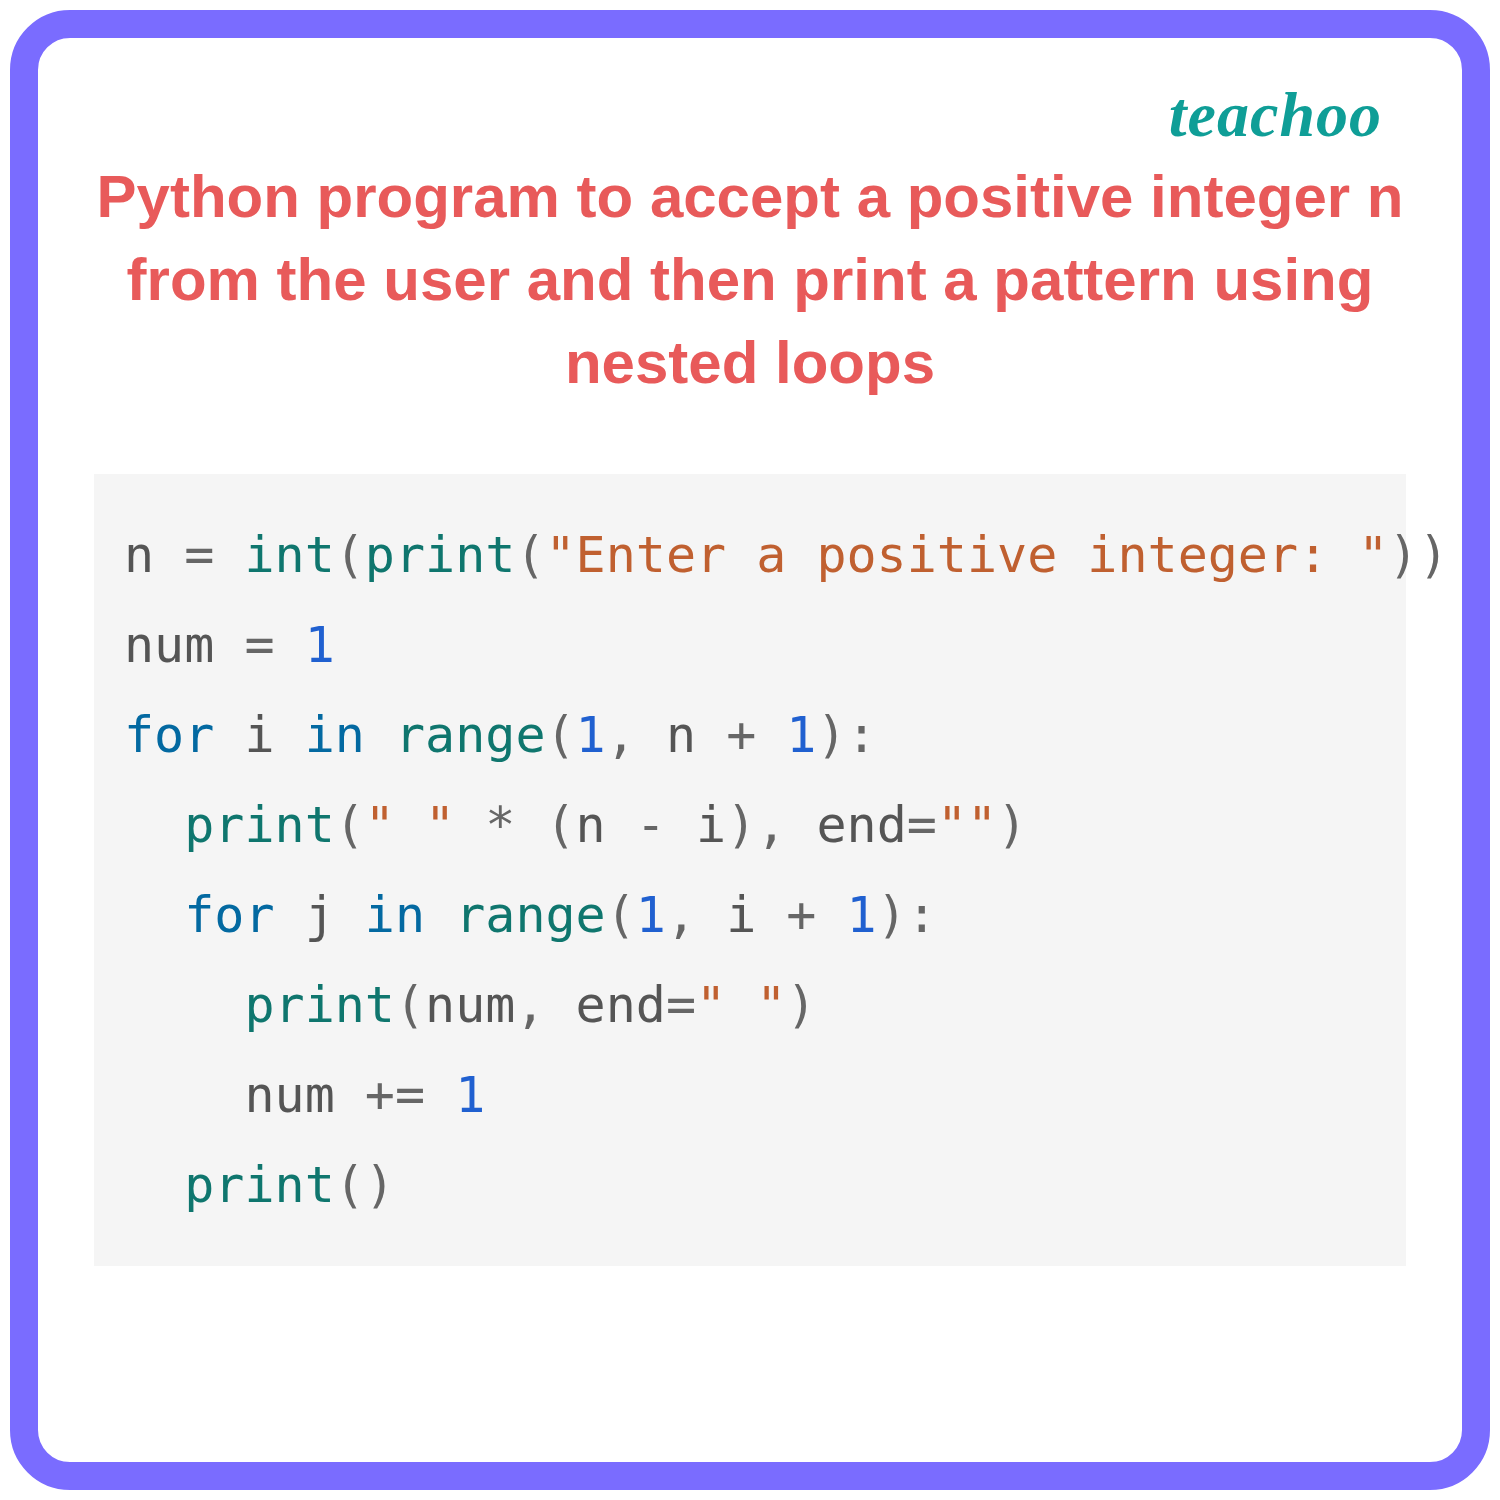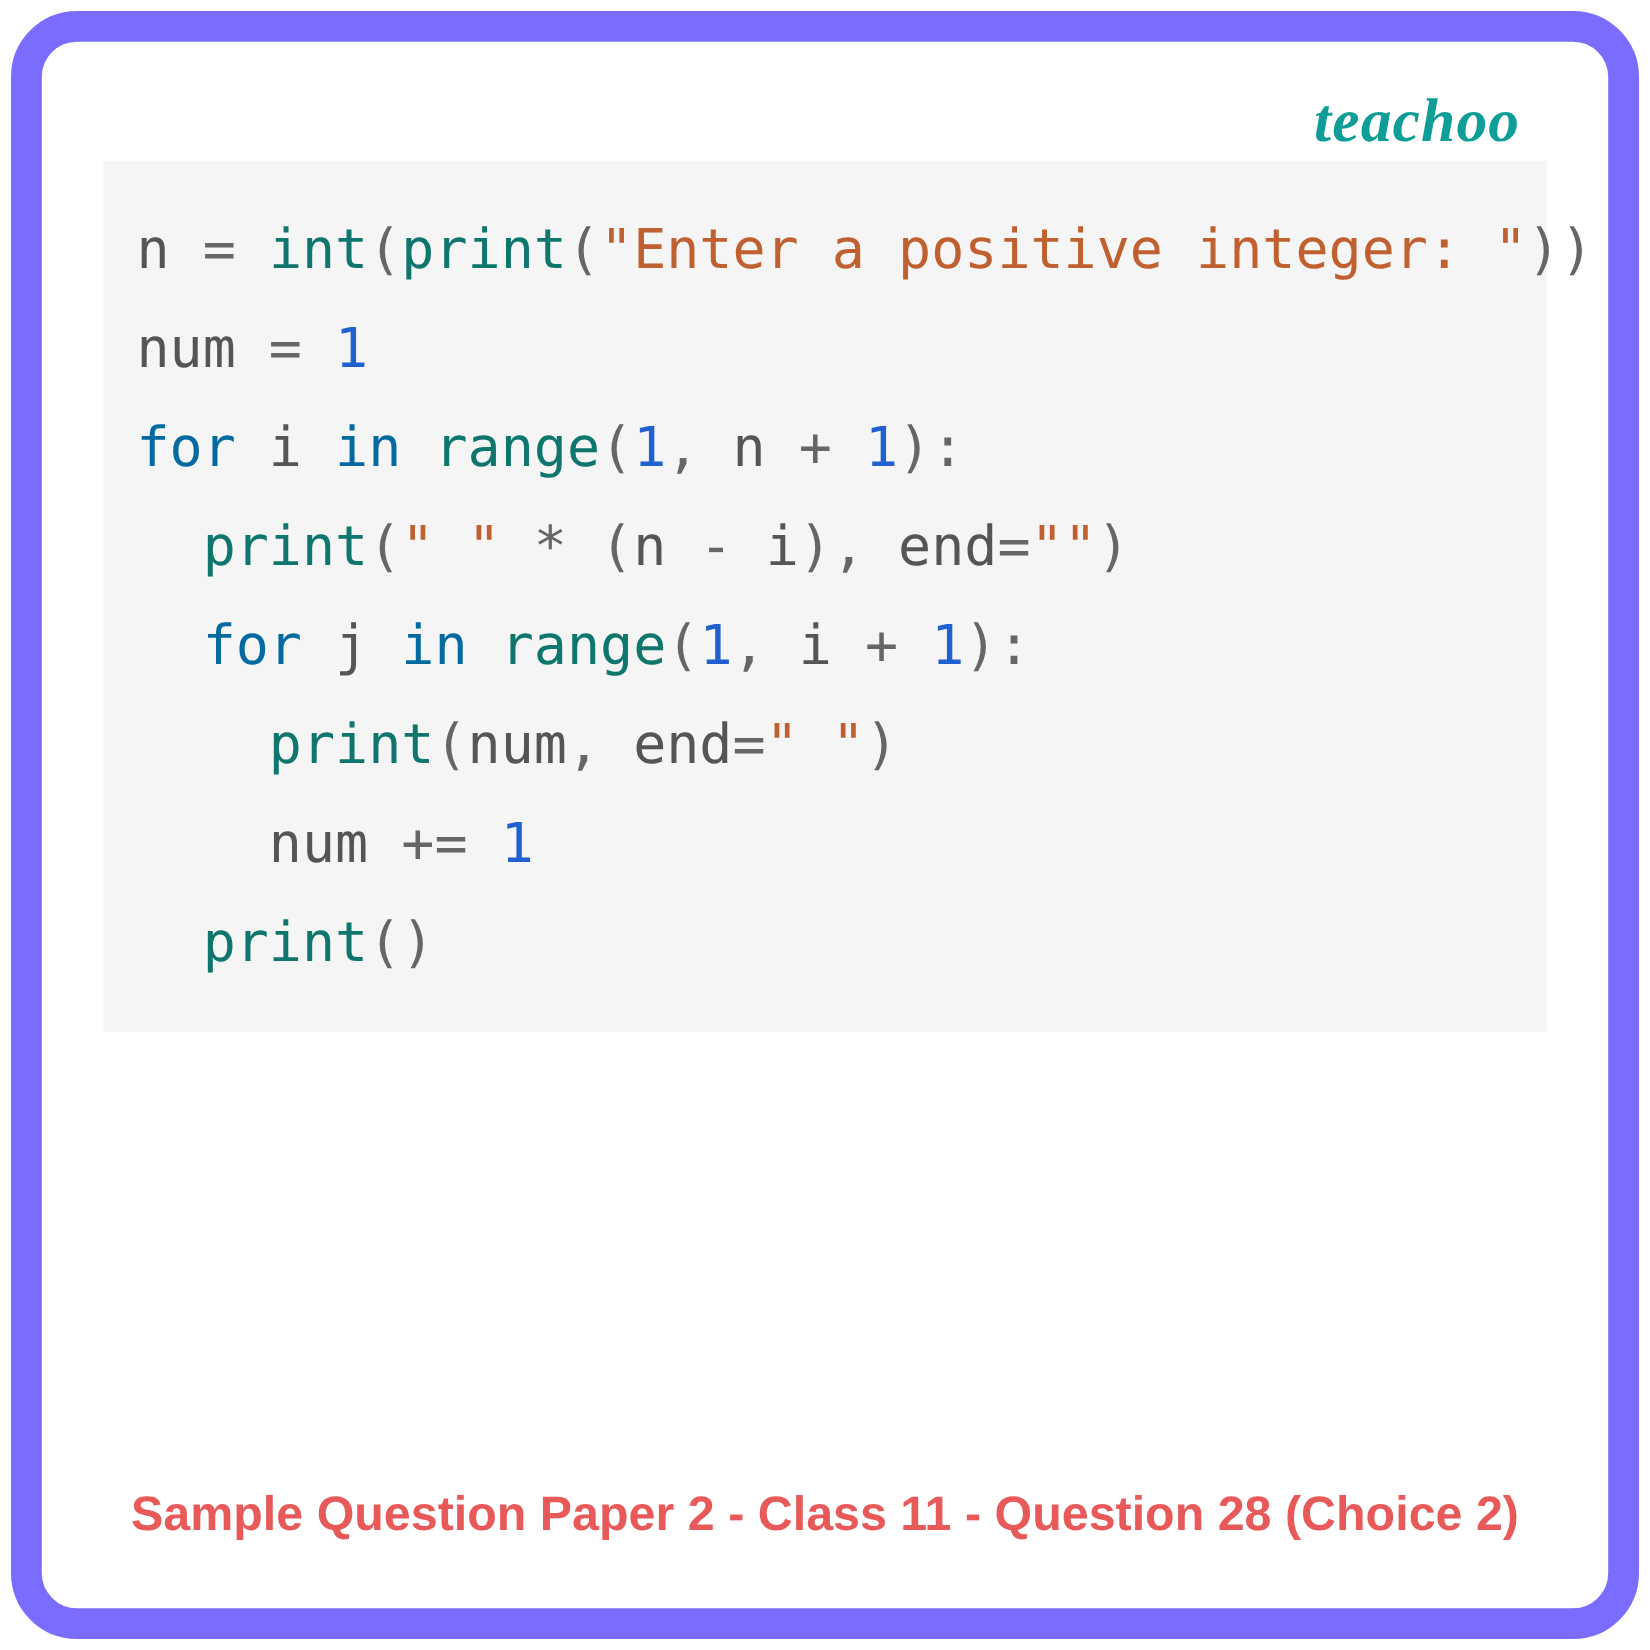--- a/index.html
+++ b/index.html
@@ -17,21 +17,21 @@
     background: #ffffff;
     padding: 40px 50px 50px 50px;
     display: flex;
     flex-direction: column;
   }
   .brand {
     text-align: right;
     font-family: "Brush Script MT", "Segoe Script", cursive;
     font-style: italic;
     font-weight: 700;
-    font-size: 56px;
+    font-size: 64px;
     color: #0f9e97;
     padding-right: 30px;
     margin-bottom: 4px;
     letter-spacing: 1px;
   }
   .title {
     color: #e85a5a;
     font-weight: 700;
     font-size: 60px;
     line-height: 1.38;
@@ -65,25 +65,25 @@
     padding-bottom: 10px;
   }
 </style>
 </head>
 <body>
 
 <div class="card">
 
   <div class="brand">teachoo</div>
 
+  <div class="title">Python program to accept a positive integer n from the user and then print a pattern using nested loops</div>
 
   <div class="codebox"><span><span class="id">n </span><span class="op">=</span><span> </span><span class="fn">int</span><span class="op">(</span><span class="fn">print</span><span class="op">(</span><span class="str">"Enter a positive integer: "</span><span class="op">))</span></span>
 <span><span class="id">num </span><span class="op">=</span><span> </span><span class="num">1</span></span>
 <span><span class="kw">for</span><span> </span><span class="id">i</span><span> </span><span class="kw">in</span><span> </span><span class="fn">range</span><span class="op">(</span><span class="num">1</span><span class="op">, </span><span class="id">n </span><span class="op">+</span><span> </span><span class="num">1</span><span class="op">):</span></span>
 <span><span>  </span><span class="fn">print</span><span class="op">(</span><span class="str">" "</span><span> </span><span class="op">*</span><span> </span><span class="op">(</span><span class="id">n </span><span class="op">-</span><span> </span><span class="id">i</span><span class="op">)</span><span class="op">, </span><span class="id">end</span><span class="op">=</span><span class="str">""</span><span class="op">)</span></span>
 <span><span>  </span><span class="kw">for</span><span> </span><span class="id">j</span><span> </span><span class="kw">in</span><span> </span><span class="fn">range</span><span class="op">(</span><span class="num">1</span><span class="op">, </span><span class="id">i </span><span class="op">+</span><span> </span><span class="num">1</span><span class="op">):</span></span>
 <span><span>    </span><span class="fn">print</span><span class="op">(</span><span class="id">num</span><span class="op">, </span><span class="id">end</span><span class="op">=</span><span class="str">" "</span><span class="op">)</span></span>
 <span><span>    </span><span class="id">num </span><span class="op">+=</span><span> </span><span class="num">1</span></span>
 <span><span>  </span><span class="fn">print</span><span class="op">()</span></span></div>
 
-  <div class="footer">Sample Question Paper 2 - Class 11 - Question 28 (Choice 2)</div>
 
 </div>
 
 </body></html>

